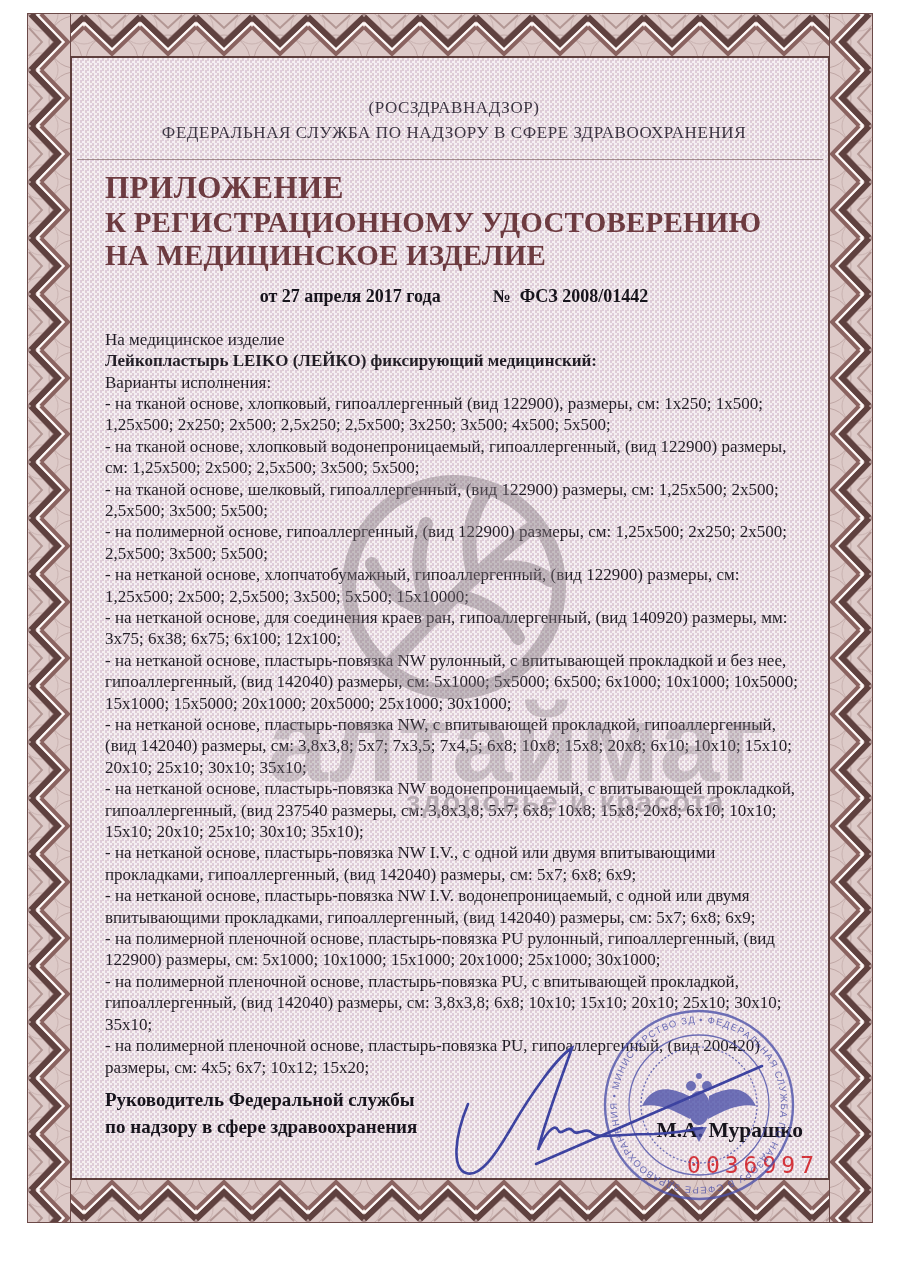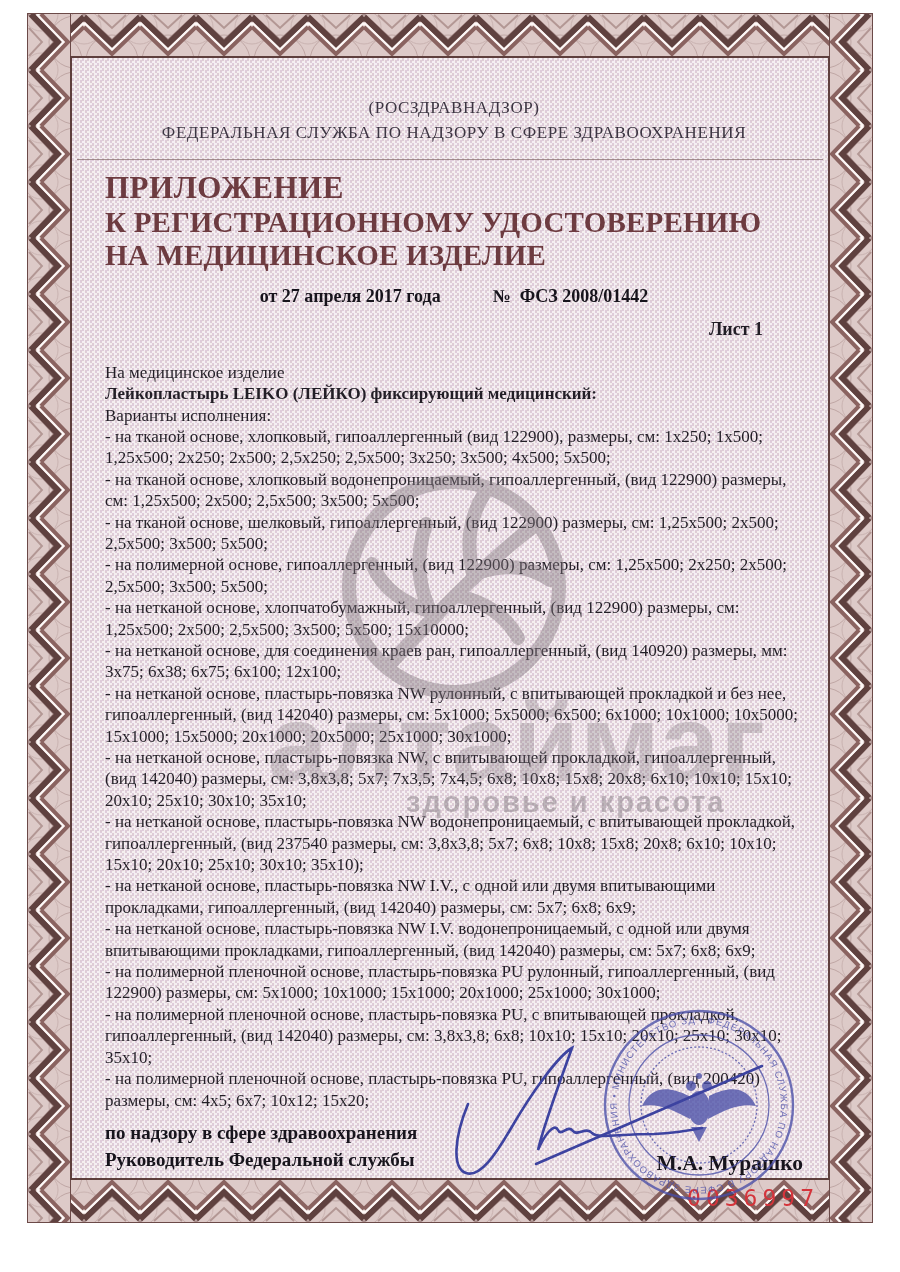--- a/index.html
+++ b/index.html
@@ -116,21 +116,20 @@
       <div class="t2">НА МЕДИЦИНСКОЕ ИЗДЕЛИЕ</div>
     </div>
 
     <div class="date-row">
       <span>от 27 апреля 2017 года</span>
       <span>
         <span>№</span>&nbsp;&nbsp;<span>ФСЗ 2008/01442</span>
       </span>
     </div>
 
-    <div class="sheet">Лист 1</div>
 
     <div class="bodytext">
       <p>На медицинское изделие</p>
       <p class="bold">Лейкопластырь LEIKO (ЛЕЙКО) фиксирующий медицинский:</p>
       <p>Варианты исполнения:</p>
       <div>
           <p>- на тканой основе, хлопковый, гипоаллергенный (вид 122900), размеры, см: 1х250; 1х500; 1,25х500; 2х250; 2х500; 2,5х250; 2,5х500; 3х250; 3х500; 4х500; 5х500;</p>
           <p>- на тканой основе, хлопковый водонепроницаемый, гипоаллергенный, (вид 122900) размеры, см: 1,25х500; 2х500; 2,5х500; 3х500; 5х500;</p>
           <p>- на тканой основе, шелковый, гипоаллергенный, (вид 122900) размеры, см: 1,25х500; 2х500; 2,5х500; 3х500; 5х500;</p>
           <p>- на полимерной основе, гипоаллергенный, (вид 122900) размеры, см: 1,25х500; 2х250; 2х500; 2,5х500; 3х500; 5х500;</p>
@@ -142,22 +141,22 @@
           <p>- на нетканой основе, пластырь-повязка NW I.V., с одной или двумя впитывающими прокладками, гипоаллергенный, (вид 142040) размеры, см: 5х7; 6х8; 6х9;</p>
           <p>- на нетканой основе, пластырь-повязка NW I.V. водонепроницаемый, с одной или двумя впитывающими прокладками, гипоаллергенный, (вид 142040) размеры, см: 5х7; 6х8; 6х9;</p>
           <p>- на полимерной пленочной основе, пластырь-повязка PU рулонный, гипоаллергенный, (вид 122900) размеры, см: 5х1000; 10х1000; 15х1000; 20х1000; 25х1000; 30х1000;</p>
           <p>- на полимерной пленочной основе, пластырь-повязка PU, с впитывающей прокладкой, гипоаллергенный, (вид 142040) размеры, см: 3,8х3,8; 6х8; 10х10; 15х10; 20х10; 25х10; 30х10; 35х10;</p>
           <p>- на полимерной пленочной основе, пластырь-повязка PU, гипоаллергенный, (вид 200420) размеры, см: 4х5; 6х7; 10х12; 15х20;</p>
         </div>
     </div>
 
     <div class="sig">
       <div class="sig-left">
+        <div>Руководитель Федеральной службы</div>
         <div>по надзору в сфере здравоохранения</div>
-        <div>Руководитель Федеральной службы</div>
       </div>
       <div class="sig-name">М.А. Мурашко</div>
       <div class="serial">0036997</div>
     </div>
   </div>
 
   <div class="overlay">
 
     <svg class="wm-logo" viewBox="0 0 232 238">
       <g fill="none" stroke="#7f747b" stroke-width="14" stroke-linecap="round">

